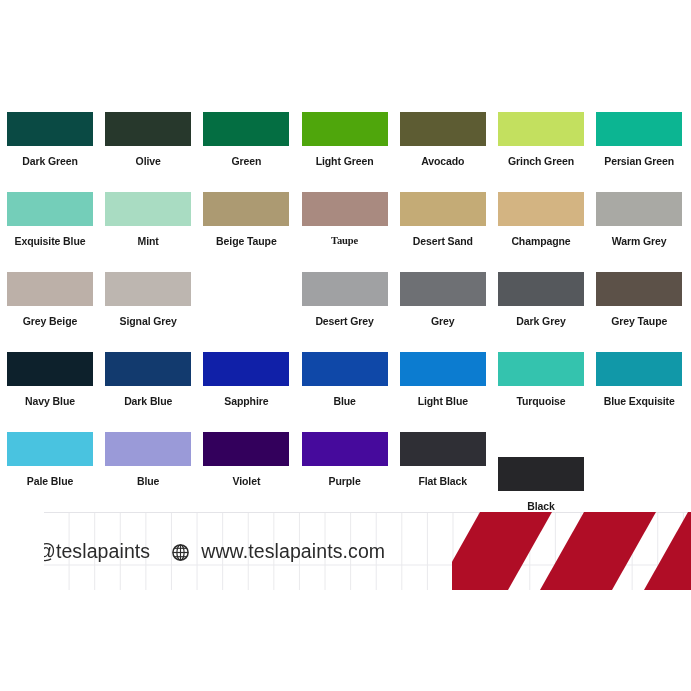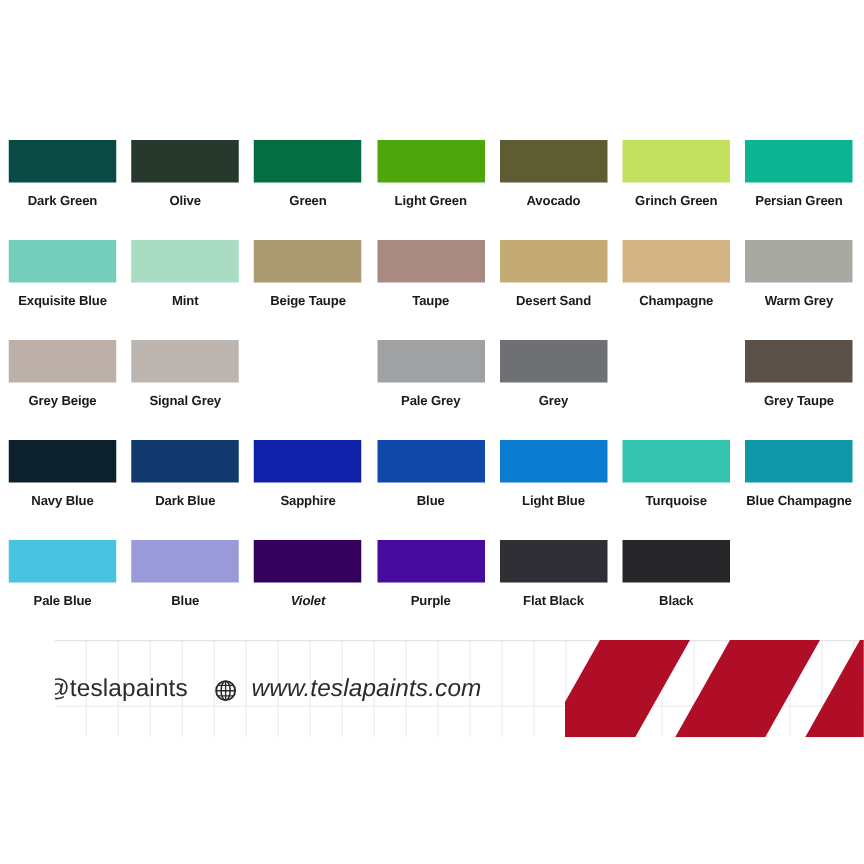--- a/index.html
+++ b/index.html
@@ -131,21 +131,20 @@
     position: relative;
     top: 1px;
   }
   #globe-icon svg { display: block; }
 
   #brand-website {
     font-size: 19.5px;
     color: #2b2b2b;
     letter-spacing: 0.1px;
     white-space: nowrap;
-    font-style: italic;
   }
 
   
   #stripe-panel {
     position: absolute;
     left: 408px;
     top: 0px;
     width: 283px;
     height: 78px;
     overflow: hidden;
@@ -194,21 +193,21 @@
           <span class="swatch-label">Exquisite Blue</span>
         </div>
         <div class="swatch-cell" style="left: 105.2px;">
           <span class="swatch-chip" style="background: rgb(169, 220, 194);"></span>
           <span class="swatch-label">Mint</span>
         </div>
         <div class="swatch-cell" style="left: 203.4px;">
           <span class="swatch-chip" style="background: rgb(172, 154, 114);"></span>
           <span class="swatch-label">Beige Taupe</span>
         </div>
-        <div class="swatch-cell" style="left: 301.6px;">
+        <div class="swatch-cell" style="left: 301.6px; font-family: Liberation Serif, serif;">
           <span class="swatch-chip" style="background: rgb(169, 138, 128);"></span>
           <span class="swatch-label">Taupe</span>
         </div>
         <div class="swatch-cell" style="left: 399.8px;">
           <span class="swatch-chip" style="background: rgb(196, 171, 118);"></span>
           <span class="swatch-label">Desert Sand</span>
         </div>
         <div class="swatch-cell" style="left: 498px;">
           <span class="swatch-chip" style="background: rgb(211, 180, 130);"></span>
           <span class="swatch-label">Champagne</span>
@@ -222,25 +221,29 @@
         <div class="swatch-cell" style="left: 7px;">
           <span class="swatch-chip" style="background: rgb(188, 176, 168);"></span>
           <span class="swatch-label">Grey Beige</span>
         </div>
         <div class="swatch-cell" style="left: 105.2px;">
           <span class="swatch-chip" style="background: rgb(189, 182, 176);"></span>
           <span class="swatch-label">Signal Grey</span>
         </div>
         <div class="swatch-cell" style="left: 301.6px;">
           <span class="swatch-chip" style="background: rgb(160, 161, 163);"></span>
-          <span class="swatch-label">Pale Grey</span>
+          <span class="swatch-label">Desert Grey</span>
         </div>
         <div class="swatch-cell" style="left: 399.8px;">
           <span class="swatch-chip" style="background: rgb(110, 112, 116);"></span>
           <span class="swatch-label">Grey</span>
+        </div>
+        <div class="swatch-cell" style="left: 498px;">
+          <span class="swatch-chip" style="background: rgb(85, 88, 92);"></span>
+          <span class="swatch-label">Dark Grey</span>
         </div>
         <div class="swatch-cell" style="left: 596.2px;">
           <span class="swatch-chip" style="background: rgb(92, 81, 72);"></span>
           <span class="swatch-label">Grey Taupe</span>
         </div>
       </div>
       <div class="swatch-row">
         <div class="swatch-cell" style="left: 7px;">
           <span class="swatch-chip" style="background: rgb(13, 33, 44);"></span>
           <span class="swatch-label">Navy Blue</span>
@@ -260,45 +263,45 @@
         <div class="swatch-cell" style="left: 399.8px;">
           <span class="swatch-chip" style="background: rgb(12, 124, 208);"></span>
           <span class="swatch-label">Light Blue</span>
         </div>
         <div class="swatch-cell" style="left: 498px;">
           <span class="swatch-chip" style="background: rgb(52, 195, 174);"></span>
           <span class="swatch-label">Turquoise</span>
         </div>
         <div class="swatch-cell" style="left: 596.2px;">
           <span class="swatch-chip" style="background: rgb(17, 152, 168);"></span>
-          <span class="swatch-label">Blue Champagne</span>
+          <span class="swatch-label">Blue Exquisite</span>
         </div>
       </div>
       <div class="swatch-row">
         <div class="swatch-cell" style="left: 7px;">
           <span class="swatch-chip" style="background: rgb(73, 195, 224);"></span>
           <span class="swatch-label">Pale Blue</span>
         </div>
         <div class="swatch-cell" style="left: 105.2px;">
           <span class="swatch-chip" style="background: rgb(154, 154, 216);"></span>
           <span class="swatch-label">Blue</span>
         </div>
-        <div class="swatch-cell" style="left: 203.4px; font-style: italic;">
+        <div class="swatch-cell" style="left: 203.4px;">
           <span class="swatch-chip" style="background: rgb(51, 0, 92);"></span>
           <span class="swatch-label">Violet</span>
         </div>
         <div class="swatch-cell" style="left: 399.8px;">
           <span class="swatch-chip" style="background: rgb(47, 47, 53);"></span>
           <span class="swatch-label">Flat Black</span>
         </div>
         <div class="swatch-cell" style="left: 301.6px;">
           <span class="swatch-chip" style="background: rgb(70, 10, 156);"></span>
           <span class="swatch-label">Purple</span>
         </div>
-        <div class="swatch-cell" style="left: 498px;">
+        <div class="swatch-cell" style="left: 498px; margin-top: 25px;">
           <span class="swatch-chip" style="background: rgb(38, 38, 41);"></span>
           <span class="swatch-label">Black</span>
         </div>
       </div>
     </div>
 
   <div id="footer-band">
 
     <div id="footer-grid"></div>
     <div id="footer-topline"></div>

